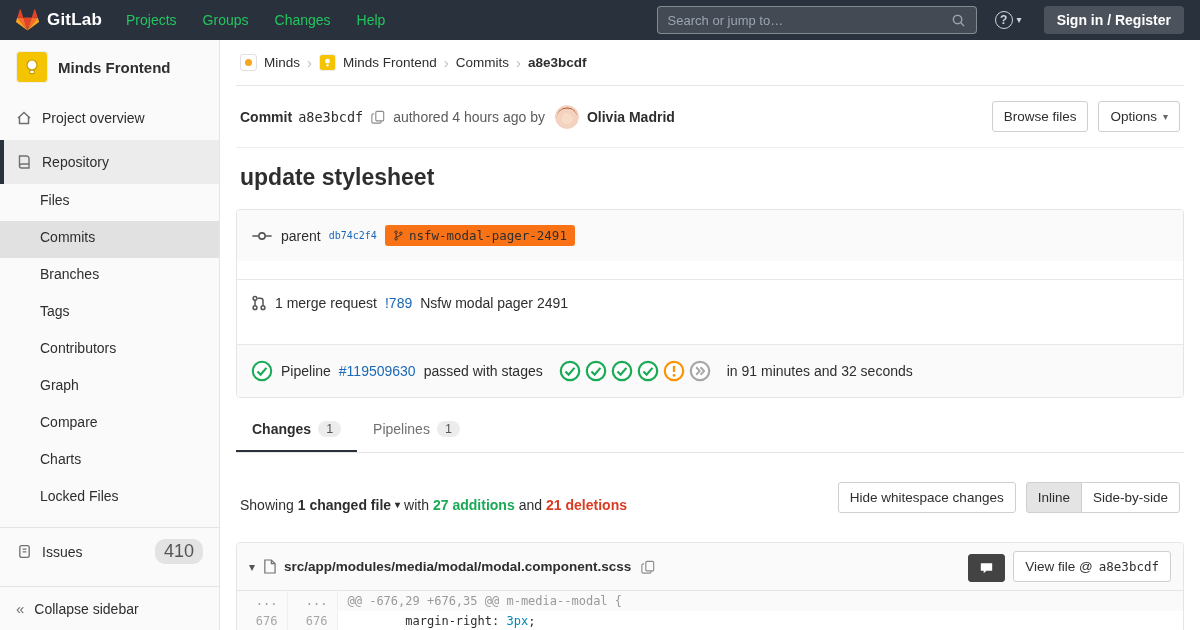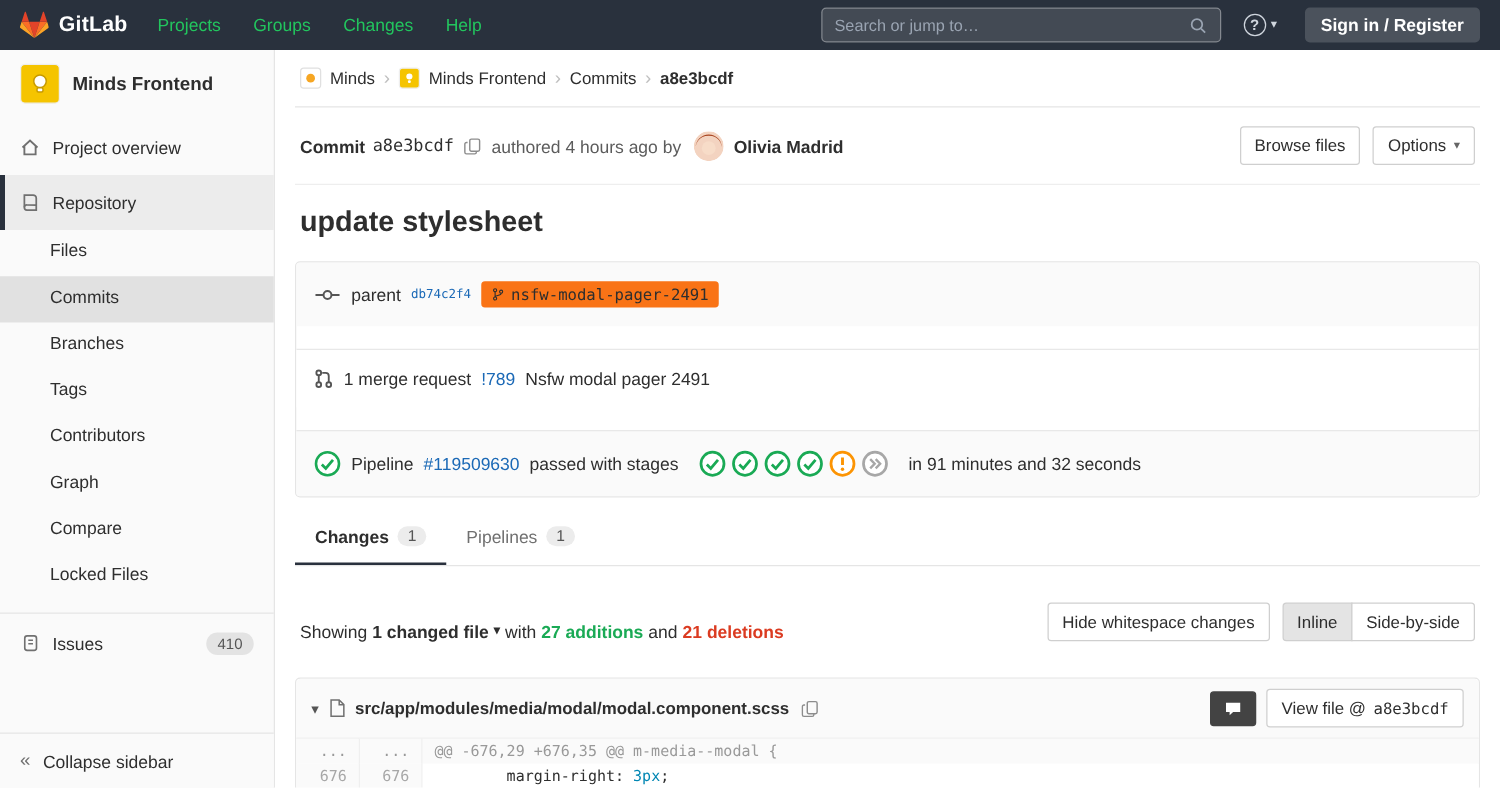--- a/index.html
+++ b/index.html
@@ -58,21 +58,21 @@
     display: flex; align-items: center; gap: 10px; padding: 0 16px; height: 44px;
     color: #2e2e2e; cursor: pointer;
   }
   .side-item .s-icon { color: #707070; display: flex; width: 16px; justify-content: center; }
   .side-item.active-section { background: #ececec; border-left: 4px solid #29313d; padding-left: 12px; }
   .sub-item { display: block; padding: 8px 16px 8px 40px; color: #2e2e2e; height: 37px; cursor: pointer; }
   .sub-item.active { background: #e1e1e1; }
   .issues-item { border-top: 1px solid #e5e5e5; margin-top: 10px; height: 48px; }
   .count-badge {
     margin-left: auto; background: #e3e3e3; color: #555; border-radius: 10px;
-    padding: 2px 9px; font-size: 12px;
+    padding: 2px 9px; font-size: 18px;
   }
   .collapse-row {
     position: absolute; left: 0; right: 0; bottom: 0; border-top: 1px solid #e5e5e5;
     display: flex; align-items: center; gap: 10px; padding: 13px 16px; cursor: pointer; background: #fafafa;
   }
   .collapse-glyph { color: #707070; font-size: 15px; }
 
   
   .main { margin-left: 220px; padding: 0 16px; }
   .breadcrumbs {
@@ -147,21 +147,21 @@
   .btn.selected { background: #e4e4e4; }
 
   
   .diff-file { border: 1px solid #e5e5e5; border-radius: 4px 4px 0 0; }
   .diff-file-header {
     display: flex; align-items: center; gap: 8px; background: #fafafa;
     border-bottom: 1px solid #e5e5e5; padding: 8px 12px; border-radius: 4px 4px 0 0;
   }
   .file-caret { color: #555; cursor: pointer; font-size: 12px; }
   .file-path { font-weight: bold; font-size: 13.5px; }
-  .file-actions { margin-left: auto; display: flex; gap: 8px; align-items: center; }
+  .file-actions { margin-left: auto; display: flex; gap: 8px; align-items: flex-end; }
   .btn-dark {
     background: #434343; border: 1px solid #434343; border-radius: 3px;
     padding: 6px 10px; display: inline-flex; align-items: center; cursor: pointer;
   }
   .diff-table { width: 100%; border-collapse: collapse; font-family: "DejaVu Sans Mono", monospace; font-size: 12px; }
   .diff-table td { height: 20px; line-height: 20px; vertical-align: top; }
   td.num {
     width: 50px; min-width: 50px; text-align: right; padding-right: 9px;
     color: #a7a7a7; background: #fafafa; border-right: 1px solid #efefef;
     cursor: pointer; user-select: none;
@@ -239,20 +239,21 @@
     <span>Repository</span>
   </a>
 
   <a class="sub-item">Files</a>
   <a class="sub-item active">Commits</a>
   <a class="sub-item">Branches</a>
   <a class="sub-item">Tags</a>
   <a class="sub-item">Contributors</a>
   <a class="sub-item">Graph</a>
   <a class="sub-item">Compare</a>
+  <a class="sub-item">Charts</a>
   <a class="sub-item">Locked Files</a>
 
   <a class="side-item issues-item">
     <span class="s-icon">
       <svg width="15" height="15" viewBox="0 0 16 16">
           <rect x="3" y="1.8" width="10" height="12.4" rx="2" fill="none" stroke="currentColor" stroke-width="1.4"></rect>
           <path d="M6 5.5h4M6 8.5h4" stroke="currentColor" stroke-width="1.3"></path>
         </svg>
     </span>
     <span>Issues</span>

